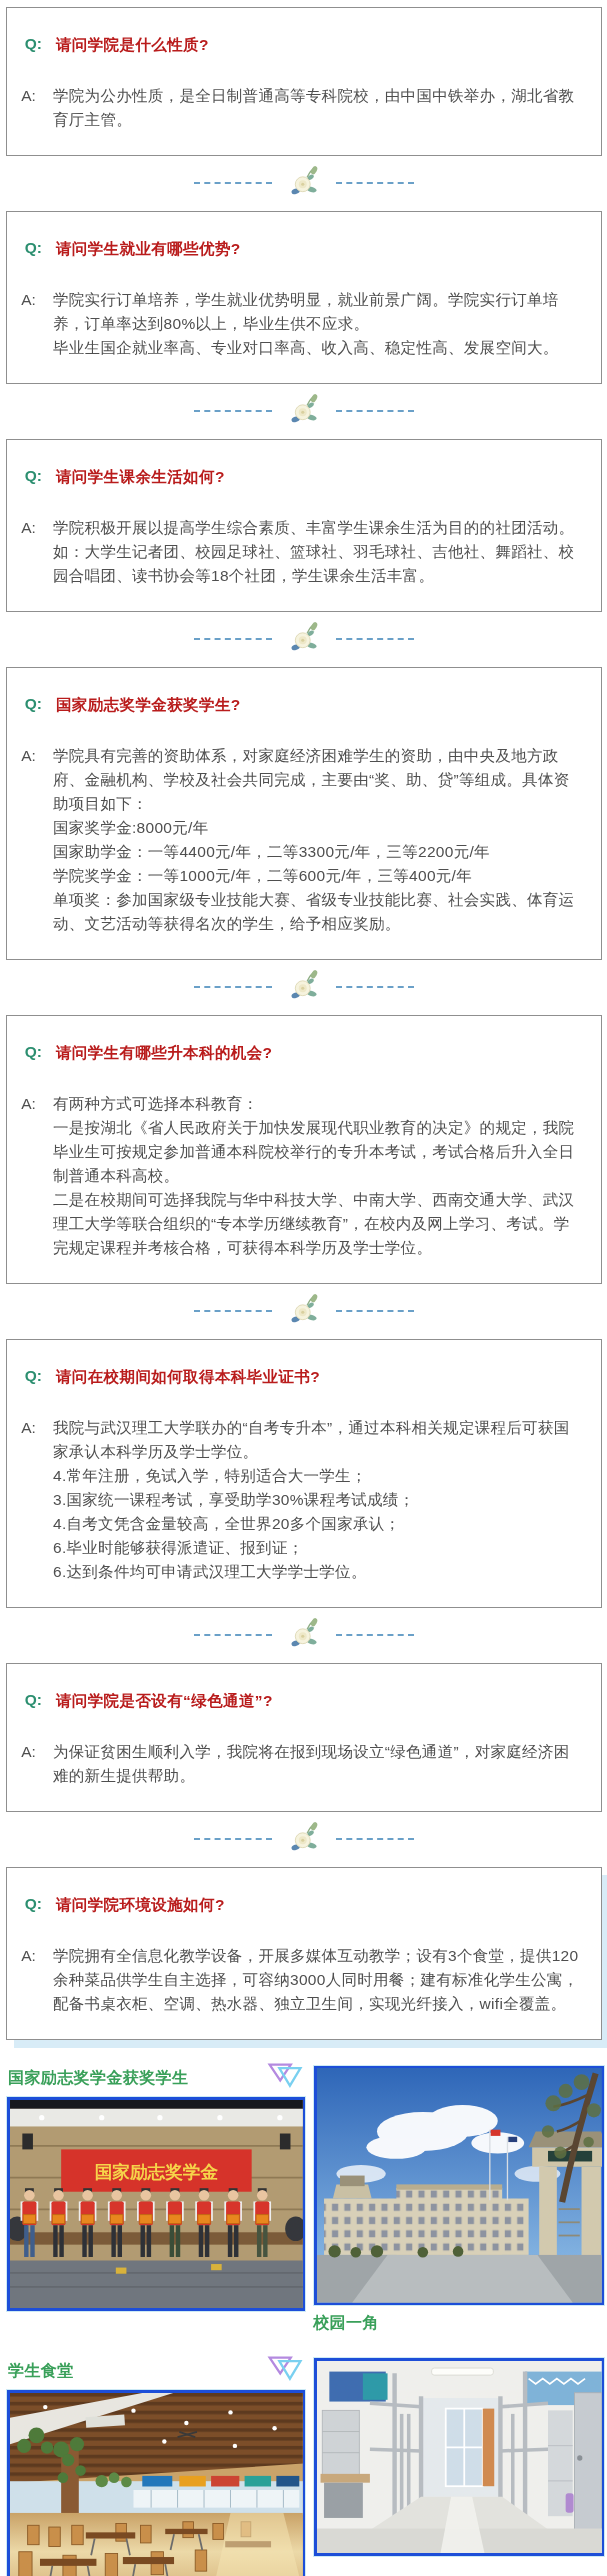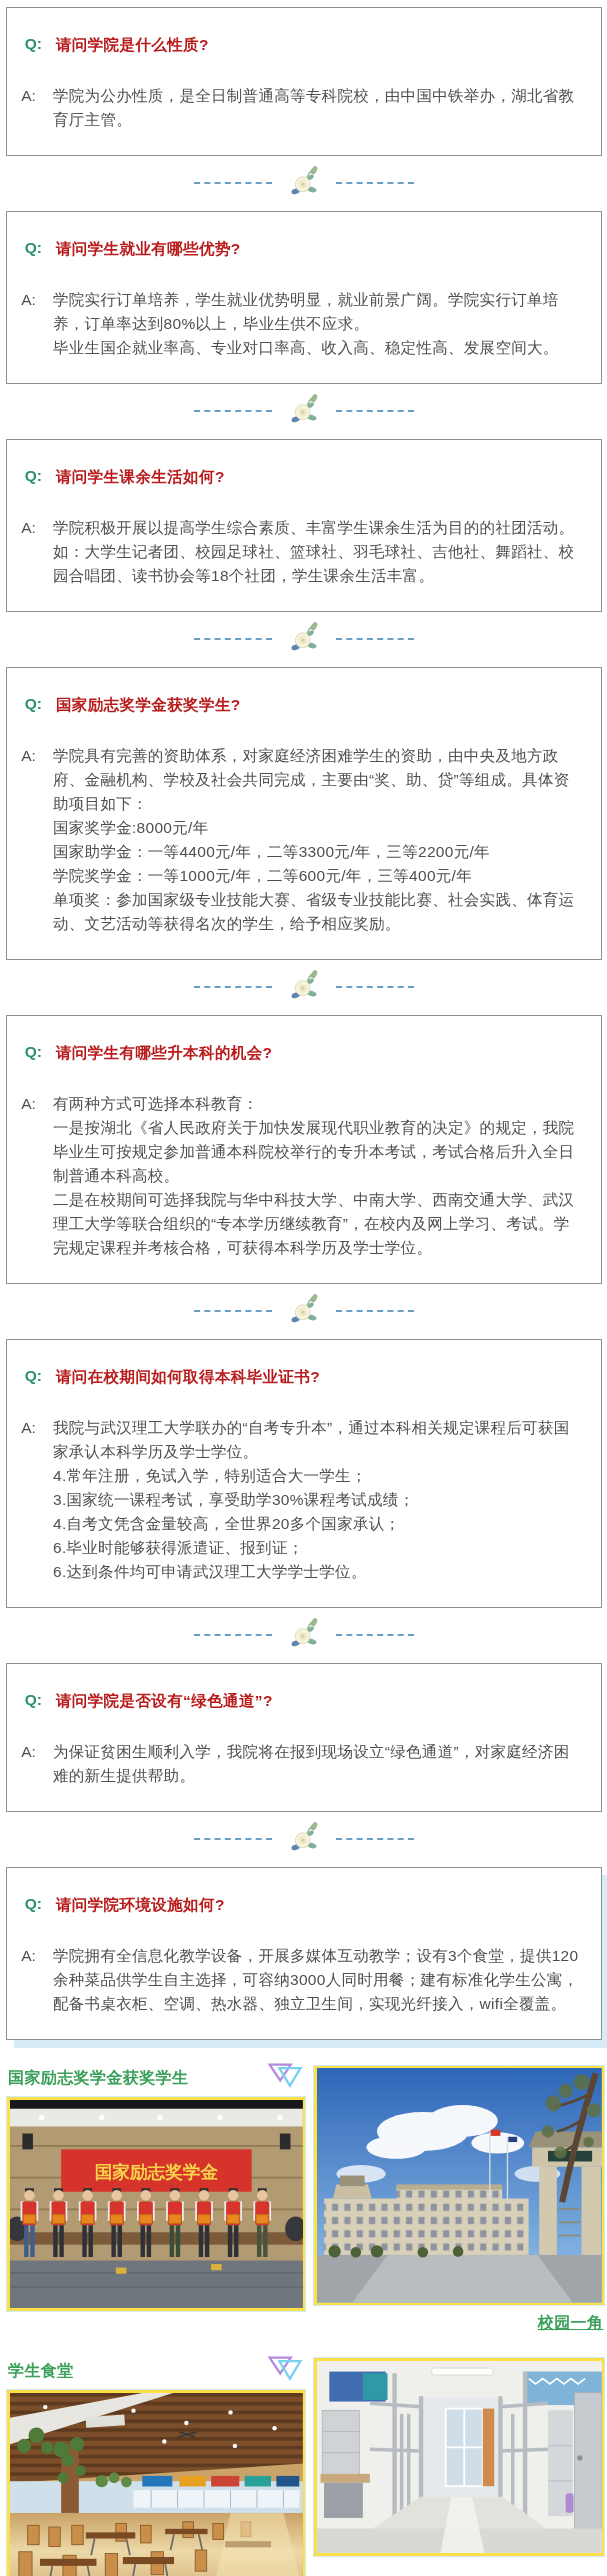--- a/index.html
+++ b/index.html
@@ -20,22 +20,22 @@
   
   .divider{display:flex;align-items:center;justify-content:center;gap:12.4px;height:42px;margin:6.2px 0;}
   .dash{width:78px;border-top:2.6px dashed #6aa0c8;}
   .flower{width:39px;height:35px;flex:0 0 auto;}
 
   
   .photo-grid{display:grid;grid-template-columns:300px 292px;column-gap:7px;row-gap:23px;margin:25px 6.2px 0 6.2px;}
   .photo-cell{position:relative;}
   .caption{color:#3aa05a;font-size:16px;font-weight:700;letter-spacing:0.4px;}
   .caption.top{margin:3.5px 0 7px 1.8px;}
-  .caption.bottom{text-align:right;margin:7px 1.8px 0 0;text-decoration:underline;}
-  .photo-frame{border:0.9px solid #cdeaf5;padding:2.6px;background:#fde047;}
+  .caption.bottom{margin:7px 1.8px 0 0;}
+  .photo-frame{border:0.9px solid #cdeaf5;padding:2.6px;background:#1d4ed8;}
   .photo{display:block;width:100%;}
   .tri-icon{position:absolute;right:1.8px;top:-3.5px;width:37px;height:30px;}
 </style>
 </head>
 <body>
 
 <div class="page">
 
   <section class="qa-box">
     <div class="q-row">

